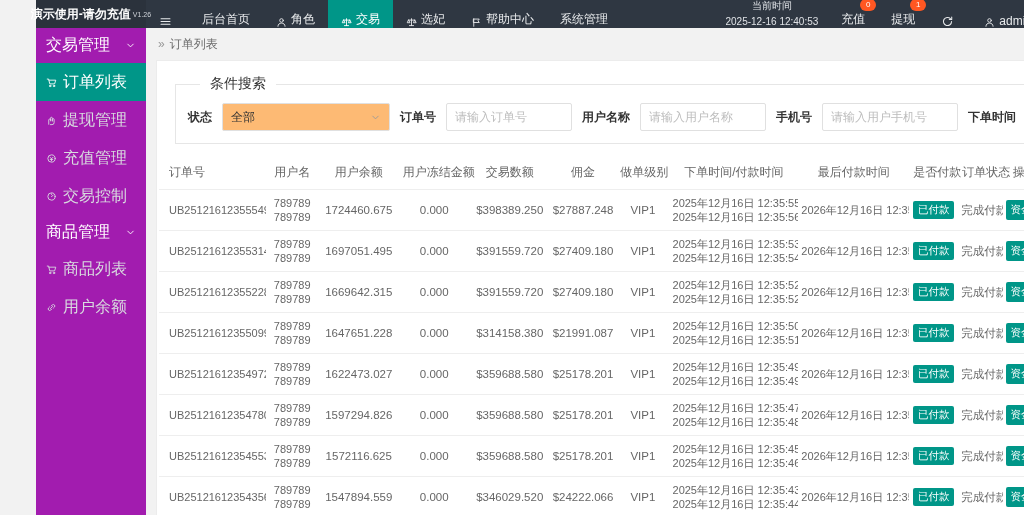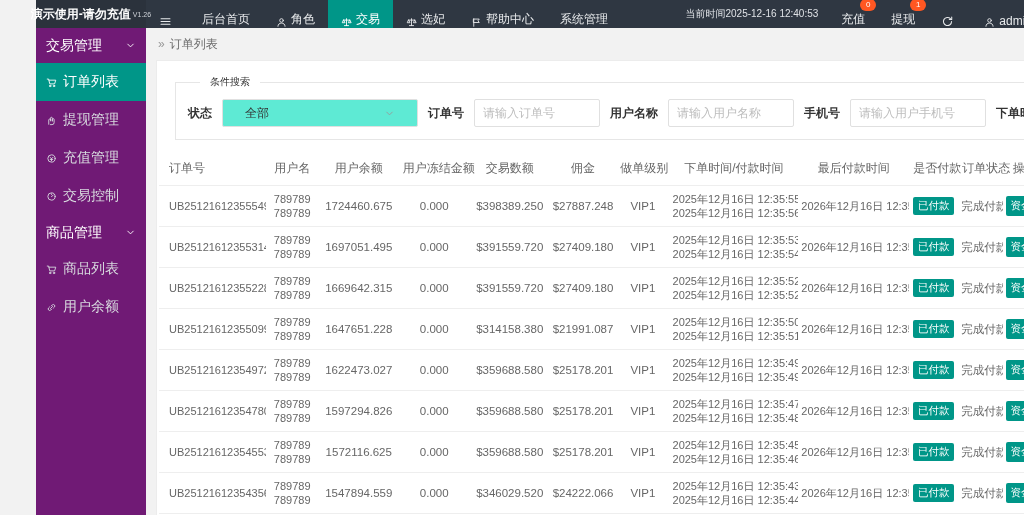--- a/index.html
+++ b/index.html
@@ -6,47 +6,47 @@
     font-family:"Liberation Sans","DejaVu Sans",sans-serif;background:#f2f2f2;}
   .app{width:1024px;height:515px;display:flex;flex-direction:column;margin-left:36px;}
   
   .topbar{height:28px;background:#2f3742;display:flex;align-items:stretch;color:#e8eaec;font-size:12px;flex:0 0 28px;}
   .logo{width:110px;background:#2b323c;color:#fff;font-weight:bold;font-size:12px;display:flex;align-items:center;justify-content:center;white-space:nowrap;}
   .logo sup{font-size:7px;margin-left:2px;font-weight:normal;color:#cfd3d8;}
   .tb-item{display:flex;align-items:flex-end;padding:0 13px;cursor:pointer;white-space:nowrap;}
   .tb-item .ic{display:inline-flex;margin-right:4px;}
   .tb-item.active{background:#009688;color:#fff;}
   .tb-spacer{flex:1;}
-  .tb-time{display:flex;flex-direction:row;align-items:center;justify-content:center;font-size:10px;line-height:12px;padding:0 10px;color:#dfe2e6;}
+  .tb-time{display:flex;flex-direction:column;align-items:center;justify-content:space-between;font-size:10px;line-height:12px;padding:0 10px;color:#dfe2e6;}
   .badge-wrap{position:relative;}
   .badge{position:absolute;top:-1px;right:2px;background:#ff5722;color:#fff;font-size:8px;min-width:12px;height:12px;line-height:12px;border-radius:7px;text-align:center;padding:0 2px;}
   .tb-admin .ic{margin-right:4px;}
   .chev{display:inline-flex;margin-left:4px;}
   svg.icon{width:13px;height:13px;stroke:currentColor;fill:none;stroke-width:1.3;stroke-linecap:round;stroke-linejoin:round;}
   svg.icon.sm{width:11px;height:11px;}
   
   .mainrow{flex:1;display:flex;min-height:0;}
   
-  .sidebar{width:110px;background:#701a75;flex:0 0 110px;color:#d8dbdf;font-size:14px;}
+  .sidebar{width:110px;background:#a21caf;flex:0 0 110px;color:#d8dbdf;font-size:16px;}
   .sb-group-title{height:35px;display:flex;align-items:center;padding:0 10px;color:#fff;cursor:pointer;}
   .sb-group-title .lbl{flex:1;}
   .sb-item{height:38px;display:flex;align-items:center;padding:0 10px;cursor:pointer;color:#d8dbdf;}
   .sb-item .ic{display:inline-flex;margin-right:6px;}
   .sb-item.active{background:#009688;color:#fff;}
   
   .content{flex:1;display:flex;flex-direction:column;min-width:0;background:#f2f2f2;}
   .breadcrumb{height:32px;display:flex;align-items:center;padding:0 12px;font-size:12px;color:#6b6b6b;flex:0 0 32px;}
   .breadcrumb .sep{color:#999;margin-right:5px;}
   .panel{background:#fff;margin:0 10px 0 10px;flex:1;overflow:hidden;border:1px solid #ececec;border-bottom:none;}
   
   fieldset.search{border:1px solid #e6e6e6;margin:14px 18px 12px 18px;padding:8px 12px 12px 12px;}
-  fieldset.search legend{font-size:10px;color:#333;padding:0 10px;margin-left:12px;}
+  fieldset.search legend{font-size:14px;color:#333;padding:0 10px;margin-left:12px;}
   .search-row{display:flex;align-items:center;gap:10px;margin-top:2px;flex-wrap:nowrap;}
   .f-label{font-size:12px;font-weight:bold;color:#333;white-space:nowrap;}
-  .sel{width:150px;height:26px;border:1px solid #e0e0e0;border-radius:2px;display:flex;align-items:center;padding:0 22px;font-size:12px;color:#333;background:#5eead4;cursor:pointer;}
+  .sel{width:150px;height:26px;border:1px solid #e0e0e0;border-radius:2px;display:flex;align-items:center;padding:0 8px;font-size:12px;color:#333;background:#fdba74;cursor:pointer;}
   .sel .val{flex:1;}
   .sel .chev{color:#999;}
   .inp{height:26px;border:1px solid #e0e0e0;border-radius:2px;padding:0 8px;font-size:12px;color:#333;width:108px;outline:none;}
   .inp::placeholder{color:#bdbdbd;}
   .inp.wide{width:118px;padding-left:8px;}
   
   table.grid{width:calc(100% - 4px);margin:0 2px;border-collapse:collapse;font-size:11.5px;color:#666;table-layout:fixed;}
   table.grid th{font-weight:normal;color:#666;font-size:12px;padding:8px 4px;text-align:center;border-bottom:1px solid #eee;white-space:nowrap;}
   table.grid th:first-child{text-align:left;padding-left:10px;}
   table.grid td{padding:4px 3px;text-align:center;border-bottom:1px solid #eee;white-space:nowrap;overflow:hidden;height:32px;}

